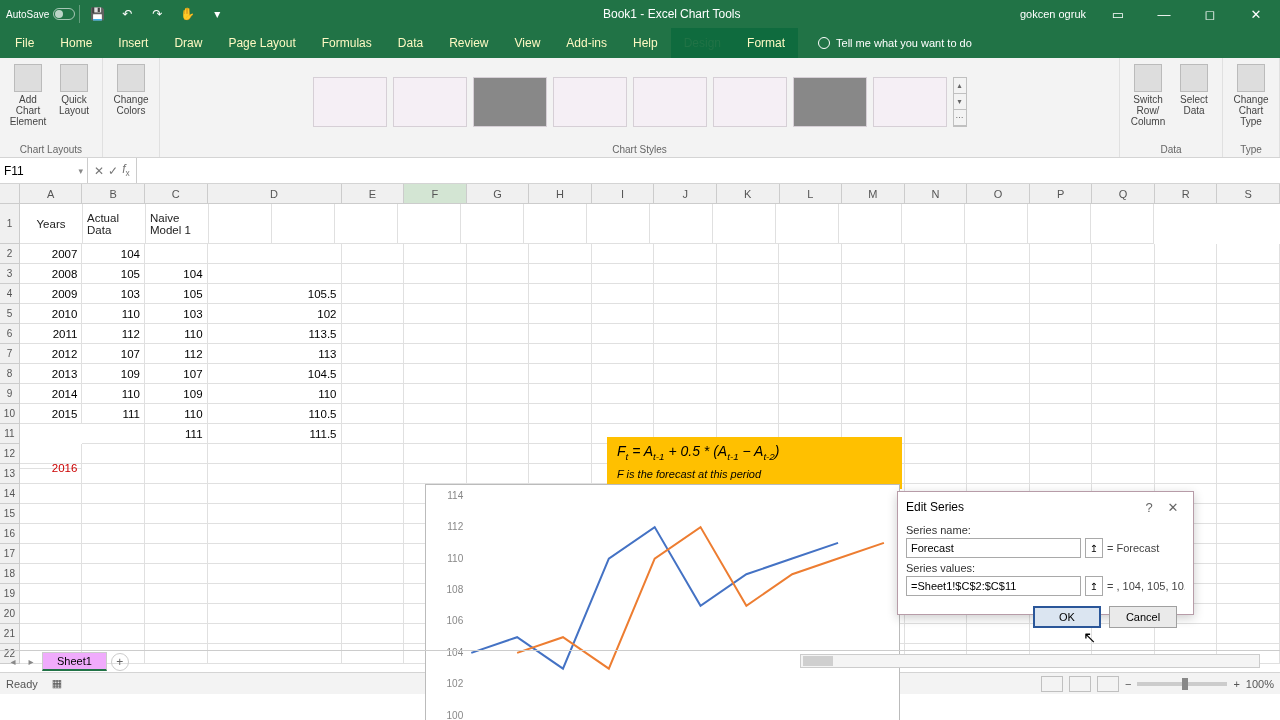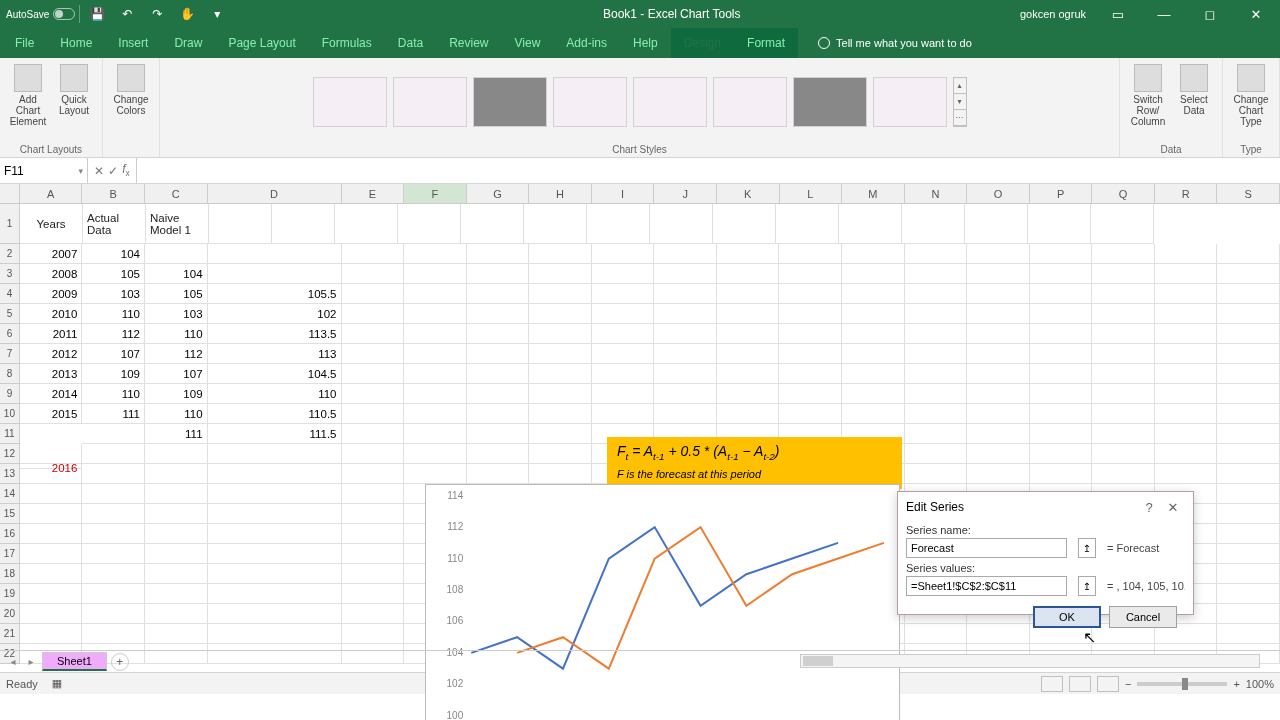--- a/index.html
+++ b/index.html
@@ -14,21 +14,21 @@
 .qat-btn { width: 26px; height: 26px; display: flex; align-items: center; justify-content: center; color: #fff; font-size: 12px; }
 .qat-sep { width: 1px; height: 18px; background: rgba(255,255,255,.3); }
 .title-center { position: absolute; left: 50%; transform: translateX(-50%); font-size: 12px; }
 .chart-tools { position: absolute; left: 680px; font-size: 12px; }
 .titlebar-right { position: absolute; right: 0; display: flex; align-items: center; gap: 6px; padding-right: 4px; }
 .userinfo { font-size: 11px; margin-right: 6px;}
 .win-btn { width: 40px; height: 28px; display:flex; align-items:center; justify-content:center; color:#fff; font-size:13px;}
 
 
 .ribbon-tabs { height: 30px; background: #217346; display: flex; align-items: stretch; padding-left: 2px; }
-.rtab { padding: 0 13px; display:flex; align-items:center; color:#86efac; font-size:12px; cursor:pointer; }
+.rtab { padding: 0 13px; display:flex; align-items:center; color:#fef9c3; font-size:12px; cursor:pointer; }
 .rtab.active { background:#f3f3f3; color:#217346; }
 .rtab.context { background:#0f6b3e; }
 .tell-me { margin-left: 20px; display:flex; align-items:center; gap:6px; color:#fff; font-size:11px;}
 .bulb { width:12px; height:12px; border:1px solid #fff; border-radius:50%;}
 
 
 .ribbon-body { height: 100px; background:#f3f3f3; border-bottom:1px solid #d4d4d4; display:flex; }
 .rgroup { border-right:1px solid #e0e0e0; display:flex; flex-direction:column; align-items:center; padding: 4px 6px 0 6px; }
 .rgroup-items { display:flex; gap:2px; flex:1; }
 .rgroup-label { font-size:10px; color:#666; padding:2px 0 2px; }
@@ -74,21 +74,21 @@
 .formula-note { position:absolute; left:607px; top:253px; width:295px; height:52px; background:#ffc000; padding:6px 10px; font-family:"Cambria Math","Times New Roman",serif; font-style:italic; font-size:14px; overflow:hidden;}
 .formula-note .row2{ font-size:11px; margin-top:6px;}
 
 
 .dialog { position:absolute; left:897px; top:307px; width:297px; height:124px; background:#fff; border:1px solid #b79ca8; box-shadow:0 3px 10px rgba(0,0,0,.2); }
 .dlg-title { height:30px; display:flex; align-items:center; padding:0 8px; font-size:12px; }
 .dlg-title .spacer{flex:1;}
 .dlg-title .help,.dlg-title .close{ width:24px; height:24px; display:flex; align-items:center; justify-content:center; font-size:13px; color:#666; cursor:pointer;}
 .dlg-body { padding:0 8px; font-size:11px; }
 .dlg-label { color:#333; margin-top:2px; margin-bottom:2px;}
-.dlg-row { display:flex; align-items:center; gap:11px; margin-bottom:4px;}
+.dlg-row { display:flex; align-items:center; gap:4px; margin-bottom:4px;}
 .dlg-input { flex:1; height:20px; border:1px solid #a9a9a9; padding:0 4px; font-size:11px; display:flex; align-items:center; background:#fff;}
 .dlg-pick { width:18px; height:20px; border:1px solid #a9a9a9; display:flex; align-items:center; justify-content:center; font-size:10px; cursor:pointer;}
 .dlg-eval { font-size:11px; color:#444; white-space:nowrap; overflow:hidden; width:78px;}
 .dlg-buttons { display:flex; justify-content:flex-end; gap:8px; padding:6px 8px 0 8px;}
 .dlg-btn { width:68px; height:22px; border:1px solid #a0a0a0; background:#eaeaea; font-size:11px; cursor:pointer; display:flex; align-items:center; justify-content:center;}
 .dlg-btn.primary { border:2px solid #2a5699; background:#dbe5f1;}
 .cursor-img { position:absolute; left:1083px; top:444px; font-size:16px; color:#000; pointer-events:none; }
 
 
 .sheet-tabs { height:22px; border-top:1px solid #ccc; display:flex; align-items:center; padding-left:6px; gap:4px; position:relative;}

